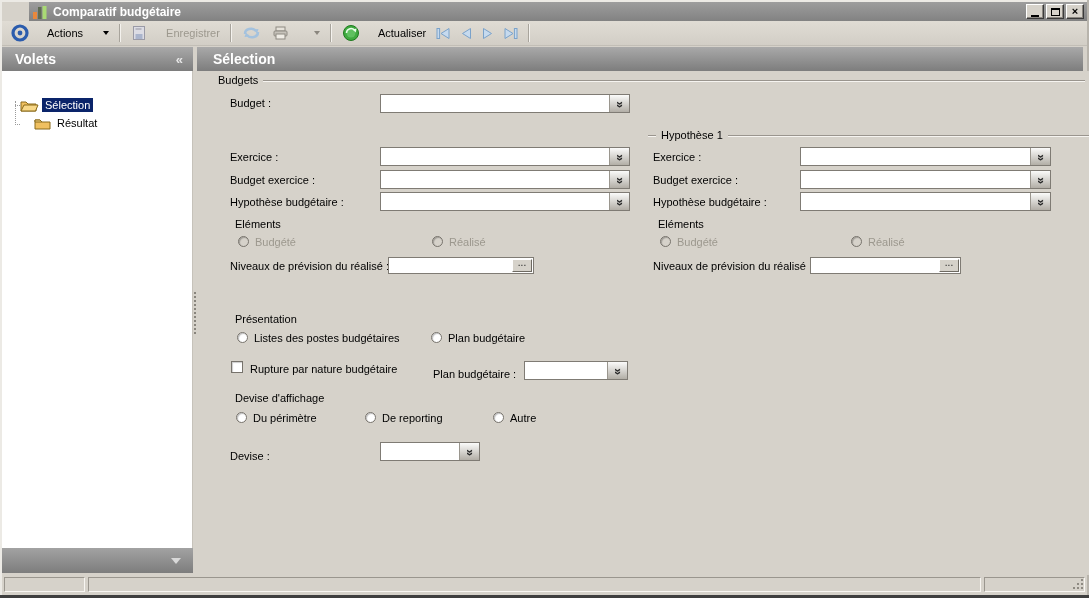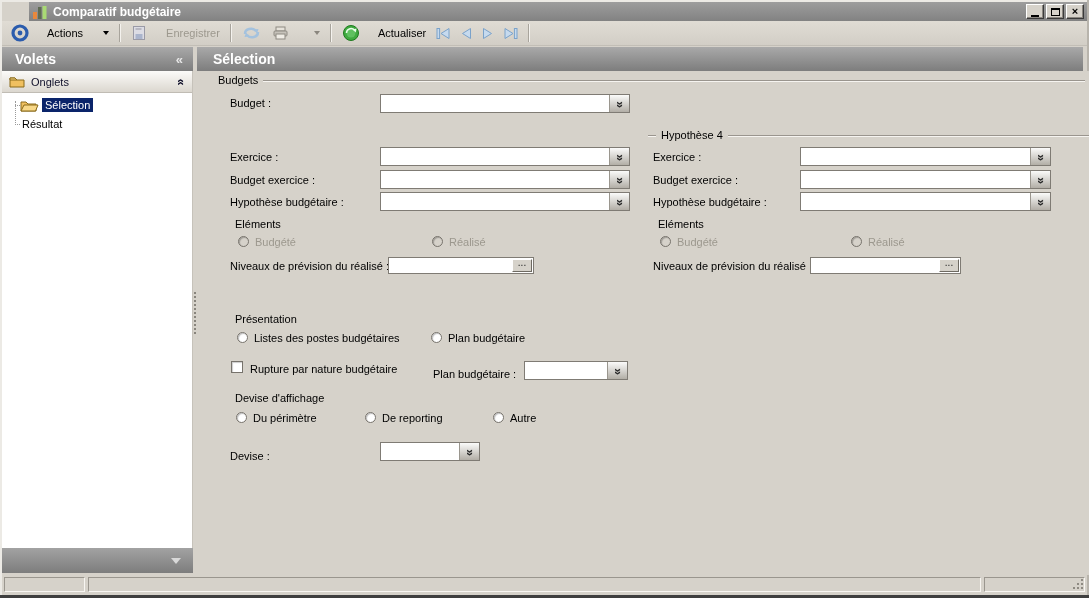--- a/index.html
+++ b/index.html
@@ -194,39 +194,31 @@
 
   <div class="panel-header" id="volets-header" style="left:2px;width:191px;padding-left:13px;">
     <span>Volets</span>
     <span class="chev-left" style="position:absolute;right:10px;">«</span>
   </div>
   <div class="panel-header" style="left:197px;width:886px;padding-left:16px;">
     <span>Sélection</span>
   </div>
 
   <div class="sidebar">
-    <div class="onglets-row">
-      <svg width="16" height="13">
-        <path d="M1 3 h5 l2 2 h7 v7 h-14 z" fill="#f0c060" stroke="#8a6a1a"></path>
-        <path d="M1 3 h5 l2 2 h-7 z" fill="#f8d888" stroke="#8a6a1a"></path>
-      </svg>
-      <span class="onglets-label">Onglets</span>
-      <span class="chev-up rot90">«</span>
-    </div>
     <div class="tree-dot-v" style="left:13px;top:30px;height:24px;"></div>
     <div class="tree-dot-h" style="left:13px;top:34px;width:5px;"></div>
     <div class="tree-dot-h" style="left:13px;top:53px;width:5px;"></div>
     <div class="tree-item" style="left:18px;top:26px;">
       <svg width="19" height="13">
         <path d="M1 3 h5 l2 2 h8 v7 h-15 z" fill="#f0c060" stroke="#8a6a1a"></path>
         <path d="M4 6 h14 l-2.5 6 h-14.5 z" fill="#f8d888" stroke="#8a6a1a"></path>
       </svg>
       <span class="tree-label selected">Sélection</span>
     </div>
-    <div class="tree-item" style="left:14px;top:44px;flex-direction:column;">
+    <div class="tree-item" style="left:32px;top:44px;">
       <svg width="17" height="13">
         <path d="M1 3 h5 l2 2 h8 v7 h-15 z" fill="#f0c060" stroke="#8a6a1a"></path>
         <path d="M1 3 h5 l2 2 h-7 z" fill="#f8d888" stroke="#8a6a1a"></path>
       </svg>
       <span class="tree-label">Résultat</span>
     </div>
   </div>
   <div class="sidebar-bottom">
     <span class="tri-down"></span>
   </div>
@@ -272,21 +264,21 @@
     <div class="radio disabled" style="left:222px;top:165px;"></div>
     <div class="lbl disabled" style="left:239px;top:164px;">Réalisé</div>
     <div class="lbl" style="left:20px;top:188px;">Niveaux de prévision du réalisé :</div>
     <div class="efield" style="left:178px;top:186px;width:146px;">
       <input class="efield-input" value="" style="">
       <div class="dots-btn">...</div>
     </div>
 
     <div class="group-head" style="left:438px;top:57px;width:445px;">
       <div class="group-line lead"></div>
-      <span>Hypothèse 4</span>
+      <span>Hypothèse 1</span>
       <div class="group-line"></div>
     </div>
     <div class="lbl" style="left:443px;top:79px;">Exercice :</div>
     <div class="combo" style="left:590px;top:76px;width:251px;">
       <input class="combo-input" value="" style="">
       <div class="combo-btn">
           <span class="combo-chev">»</span>
         </div>
     </div>
     <div class="lbl" style="left:443px;top:102px;">Budget exercice :</div>

